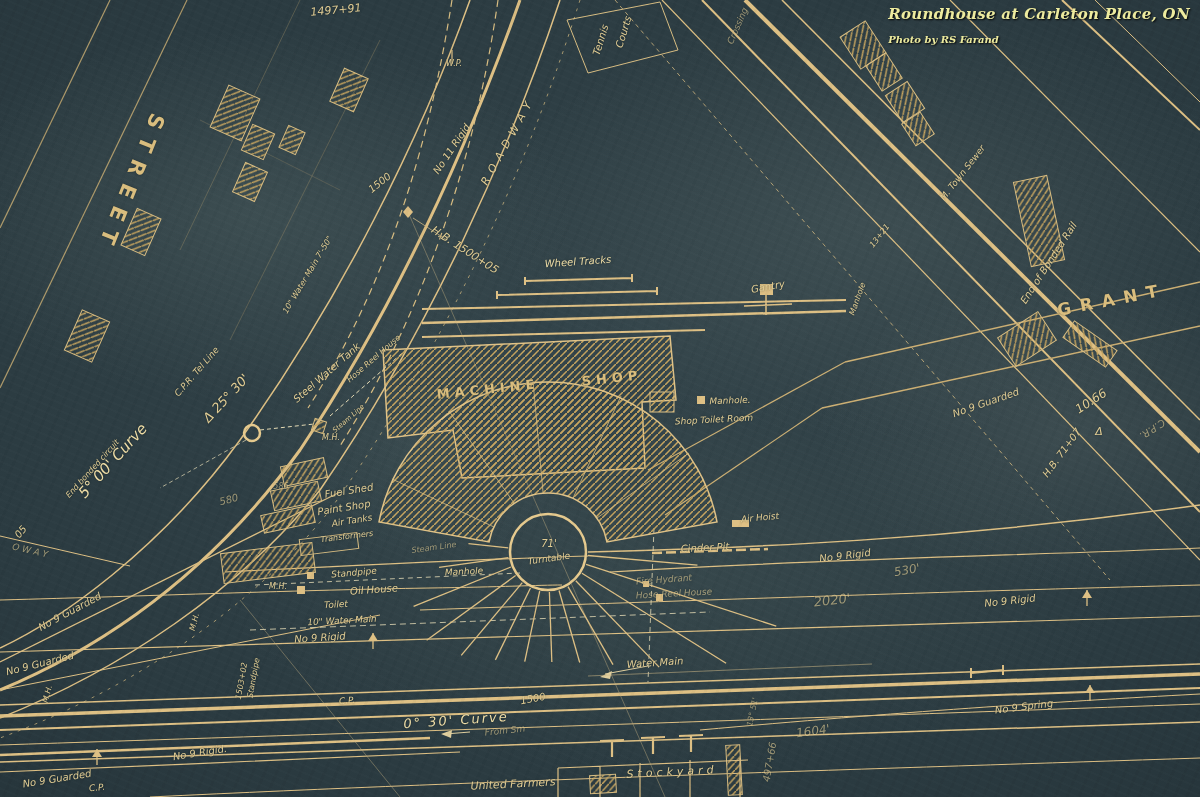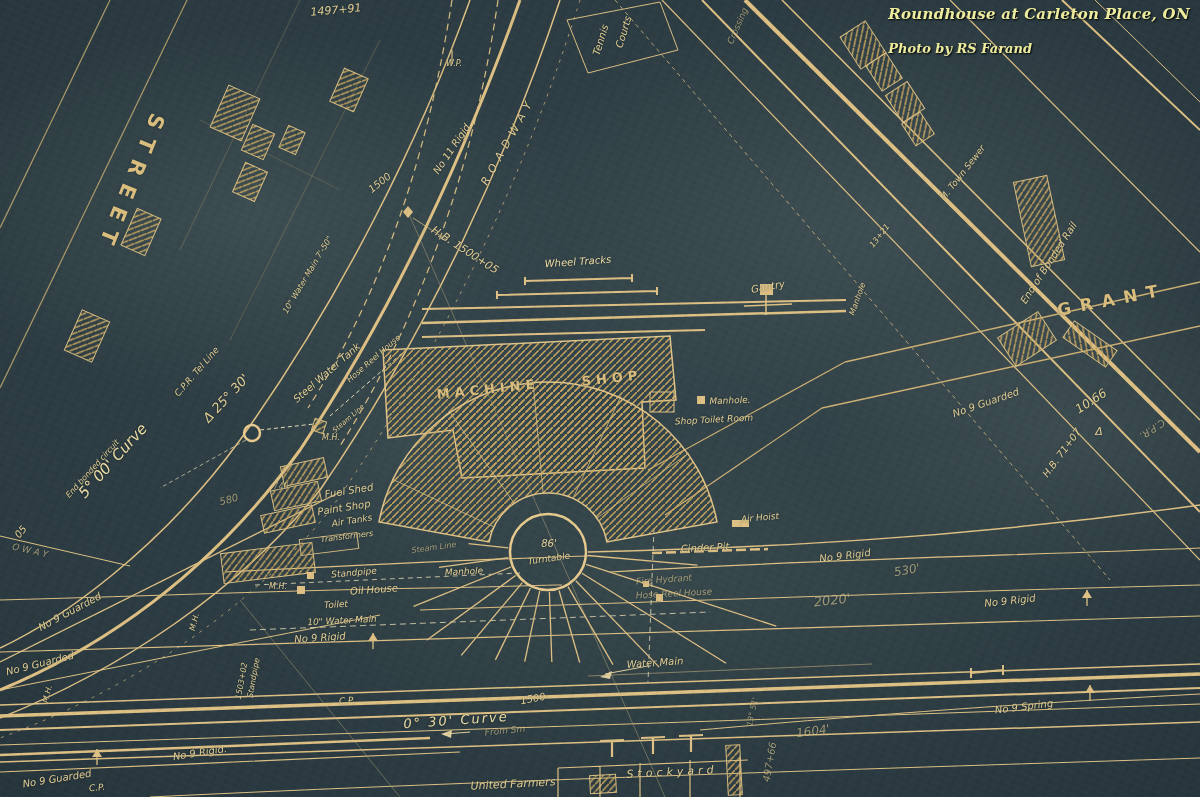--- a/index.html
+++ b/index.html
@@ -22,21 +22,21 @@
     position:absolute;white-space:nowrap;color:#e2cd94;font-style:italic;
     text-shadow:0 0 2px rgba(10,20,20,.5);line-height:1;
   }
   .big{font-style:normal;color:#d9bd7e;font-weight:bold;}
   .bright{color:#efdda6;}
   .dim{opacity:.62;}
   #credit{position:absolute;top:5px;right:10px;color:#edeb9e;
     font-family:"DejaVu Serif",serif;font-style:italic;font-weight:bold;
     text-shadow:1px 1px 2px #000;}
   #credit .t{font-size:15px;letter-spacing:.3px;}
-  #credit .b{font-size:13px;margin-top:18px;}
+  #credit .b{font-size:10px;margin-top:11px;}
 </style>
 </head>
 <body>
 
 <div id="stage">
 
   <svg width="1200" height="797">
     <defs>
       <pattern id="h" patternUnits="userSpaceOnUse" width="7" height="7">
         <line x1="0" y1="7" x2="7" y2="0" stroke="#c7a55f" stroke-width="1.5"></line>
@@ -250,21 +250,21 @@
       <div class="lbl" style="left: 327px; top: 373px; font-size: 10px; transform: translate(-50%, -50%) rotate(-41deg);">Steel Water Tank</div>
       <div class="lbl" style="left: 374px; top: 359px; font-size: 8px; transform: translate(-50%, -50%) rotate(-41deg);">Hose Reel House</div>
       <div class="lbl" style="left: 349px; top: 419px; font-size: 7px; transform: translate(-50%, -50%) rotate(-41deg);">Steam Line</div>
       <div class="lbl" style="left: 331px; top: 438px; font-size: 8px; transform: translate(-50%, -50%) rotate(0deg);">M.H.</div>
       <div class="lbl" style="left: 197px; top: 372px; font-size: 9px; transform: translate(-50%, -50%) rotate(-49deg);">C.P.R. Tel Line</div>
       <div class="lbl" style="left: 226px; top: 398px; font-size: 13px; transform: translate(-50%, -50%) rotate(-47deg);">Δ 25° 30'</div>
       <div class="lbl bright" style="left: 113px; top: 461px; font-size: 15px; transform: translate(-50%, -50%) rotate(-48deg);">5° 00' Curve</div>
       <div class="lbl" style="left: 93px; top: 469px; font-size: 8px; transform: translate(-50%, -50%) rotate(-48deg);">End bonded circuit</div>
       <div class="lbl" style="left: 21px; top: 532px; font-size: 10px; transform: translate(-50%, -50%) rotate(-50deg);">05</div>
       <div class="lbl dim" style="left: 229px; top: 500px; font-size: 10px; transform: translate(-50%, -50%) rotate(-15deg);">580</div>
-      <div class="lbl dim" style="left: 281px; top: 487px; font-size: 8px; transform: translate(-50%, -50%) rotate(0deg);">740</div>
+      <div class="lbl dim" style="left: 281px; top: 487px; font-size: 8px; transform: translate(-50%, -50%) rotate(0deg);">586</div>
       <div class="lbl" style="left: 349px; top: 491px; font-size: 10px; transform: translate(-50%, -50%) rotate(-9deg);">Fuel Shed</div>
       <div class="lbl" style="left: 344px; top: 508px; font-size: 10px; transform: translate(-50%, -50%) rotate(-9deg);">Paint Shop</div>
       <div class="lbl" style="left: 352px; top: 521px; font-size: 9px; transform: translate(-50%, -50%) rotate(-9deg);">Air Tanks</div>
       <div class="lbl" style="left: 347px; top: 537px; font-size: 8px; transform: translate(-50%, -50%) rotate(-7deg);">Transformers</div>
       <div class="lbl dim" style="left: 434px; top: 548px; font-size: 8px; transform: translate(-50%, -50%) rotate(-8deg);">Steam Line</div>
       <div class="lbl" style="left: 354px; top: 573px; font-size: 9px; transform: translate(-50%, -50%) rotate(-5deg);">Standpipe</div>
       <div class="lbl" style="left: 464px; top: 572px; font-size: 9px; transform: translate(-50%, -50%) rotate(-3deg);">Manhole</div>
       <div class="lbl" style="left: 374px; top: 590px; font-size: 10px; transform: translate(-50%, -50%) rotate(-4deg);">Oil House</div>
       <div class="lbl" style="left: 278px; top: 587px; font-size: 8px; transform: translate(-50%, -50%) rotate(0deg);">M.H.</div>
       <div class="lbl" style="left: 336px; top: 605px; font-size: 9px; transform: translate(-50%, -50%) rotate(-3deg);">Toilet</div>
@@ -273,21 +273,21 @@
       <div class="lbl" style="left: 200px; top: 753px; font-size: 10px; transform: translate(-50%, -50%) rotate(-9deg);">No 9 Rigid.</div>
       <div class="lbl" style="left: 1010px; top: 601px; font-size: 10px; transform: translate(-50%, -50%) rotate(-6deg);">No 9 Rigid</div>
       <div class="lbl" style="left: 1024px; top: 707px; font-size: 10px; transform: translate(-50%, -50%) rotate(-7deg);">No 9 Spring</div>
       <div class="lbl" style="left: 845px; top: 556px; font-size: 10px; transform: translate(-50%, -50%) rotate(-7deg);">No 9 Rigid</div>
       <div class="lbl dim" style="left: 907px; top: 570px; font-size: 12px; transform: translate(-50%, -50%) rotate(-10deg);">530'</div>
       <div class="lbl dim" style="left: 832px; top: 600px; font-size: 13px; transform: translate(-50%, -50%) rotate(-6deg);">2020'</div>
       <div class="lbl" style="left: 760px; top: 518px; font-size: 9px; transform: translate(-50%, -50%) rotate(-5deg);">Air Hoist</div>
       <div class="lbl" style="left: 705px; top: 548px; font-size: 10px; transform: translate(-50%, -50%) rotate(-3deg);">Cinder Pit</div>
       <div class="lbl dim" style="left: 664px; top: 580px; font-size: 9px; transform: translate(-50%, -50%) rotate(-4deg);">Fire Hydrant</div>
       <div class="lbl dim" style="left: 674px; top: 594px; font-size: 9px; transform: translate(-50%, -50%) rotate(-3deg);">Hose Reel House</div>
-      <div class="lbl" style="left: 549px; top: 544px; font-size: 10px; transform: translate(-50%, -50%) rotate(0deg);">86'</div>
+      <div class="lbl" style="left: 549px; top: 544px; font-size: 10px; transform: translate(-50%, -50%) rotate(0deg);">71'</div>
       <div class="lbl" style="left: 549px; top: 559px; font-size: 9px; transform: translate(-50%, -50%) rotate(-8deg);">Turntable</div>
       <div class="lbl big" style="left: 488px; top: 389px; font-size: 13px; letter-spacing: 5px; transform: translate(-50%, -50%) rotate(-6deg);">MACHINE</div>
       <div class="lbl big" style="left: 612px; top: 378px; font-size: 13px; letter-spacing: 5px; transform: translate(-50%, -50%) rotate(-6deg);">SHOP</div>
       <div class="lbl" style="left: 730px; top: 401px; font-size: 9px; transform: translate(-50%, -50%) rotate(-2deg);">Manhole.</div>
       <div class="lbl" style="left: 714px; top: 420px; font-size: 9px; transform: translate(-50%, -50%) rotate(-3deg);">Shop Toilet Room</div>
       <div class="lbl" style="left: 655px; top: 663px; font-size: 10px; transform: translate(-50%, -50%) rotate(-4deg);">Water Main</div>
       <div class="lbl bright" style="left: 456px; top: 720px; font-size: 13px; letter-spacing: 2px; transform: translate(-50%, -50%) rotate(-4deg);">0° 30' Curve</div>
       <div class="lbl" style="left: 533px; top: 699px; font-size: 10px; transform: translate(-50%, -50%) rotate(-10deg);">1500</div>
       <div class="lbl dim" style="left: 505px; top: 731px; font-size: 9px; transform: translate(-50%, -50%) rotate(-6deg);">From Sm</div>
       <div class="lbl" style="left: 347px; top: 701px; font-size: 9px; transform: translate(-50%, -50%) rotate(-5deg);">C.P.</div>

